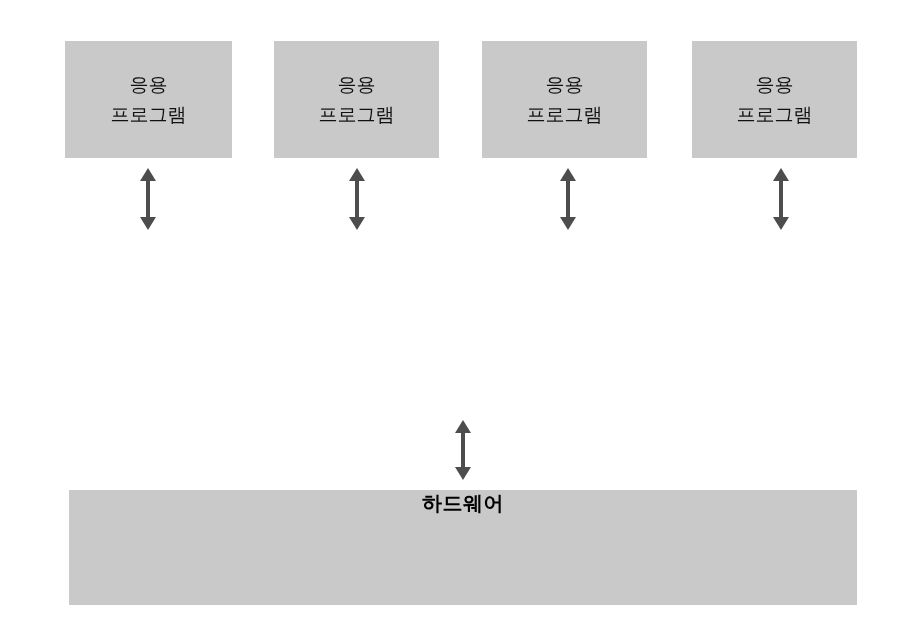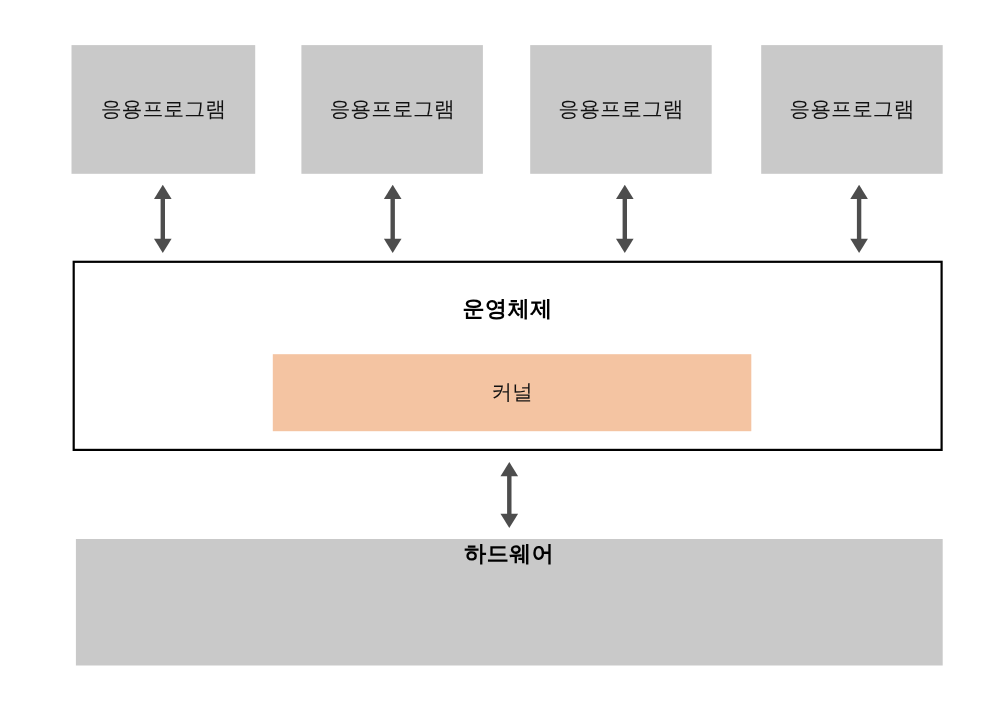--- a/index.html
+++ b/index.html
@@ -20,21 +20,21 @@
     overflow: hidden;
   }
 
   
   .app-box {
     position: absolute;
     top: 41px;
     height: 117px;
     background: #c9c9c9;
     display: flex;
-    flex-direction: row;
+    flex-direction: column;
     align-items: center;
     justify-content: center;
     line-height: 1.55;
     font-size: 19px;
     color: #111111;
     box-sizing: border-box;
   }
   .app-box .line {
     display: block;
     white-space: nowrap;
@@ -165,26 +165,20 @@
   </div>
 
   <div class="arrow arrow-app-4">
     <svg width="22" height="62" viewBox="0 0 22 62" xmlns="http://www.w3.org/2000/svg">
       <line x1="11" y1="9" x2="11" y2="53" stroke="#4d4d4d" stroke-width="4"></line>
       <polygon points="11,0 3,13 19,13" fill="#4d4d4d"></polygon>
       <polygon points="11,62 3,49 19,49" fill="#4d4d4d"></polygon>
     </svg>
   </div>
 
-  <div class="os-box">
-    <div class="os-title">운영체제</div>
-    <div class="kernel-box">
-      <span>커널</span>
-    </div>
-  </div>
 
   <div class="arrow arrow-hw">
     <svg width="22" height="60" viewBox="0 0 22 60" xmlns="http://www.w3.org/2000/svg">
       <line x1="11" y1="9" x2="11" y2="51" stroke="#4d4d4d" stroke-width="4"></line>
       <polygon points="11,0 3,13 19,13" fill="#4d4d4d"></polygon>
       <polygon points="11,60 3,47 19,47" fill="#4d4d4d"></polygon>
     </svg>
   </div>
 
   <div class="hw-box">

